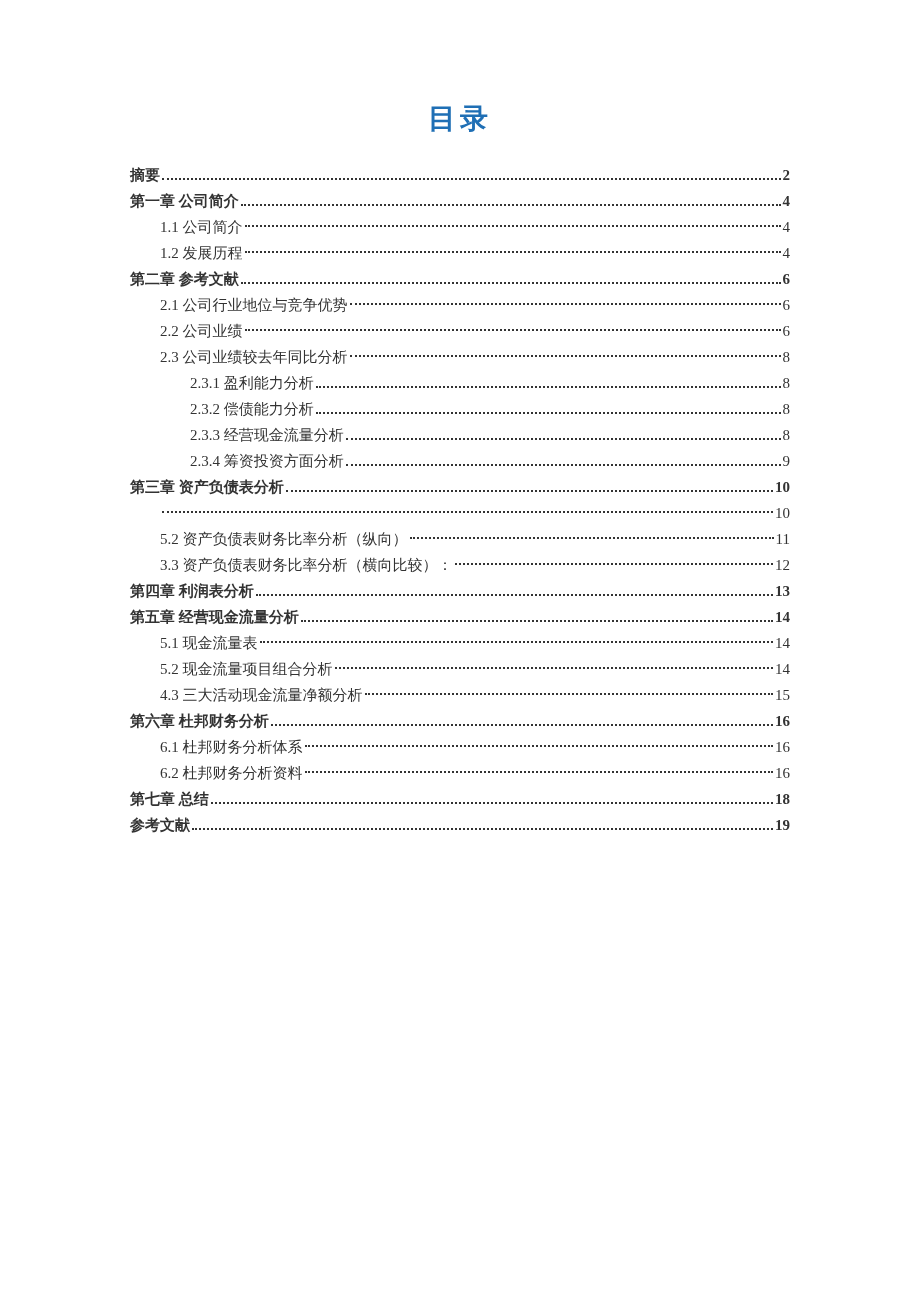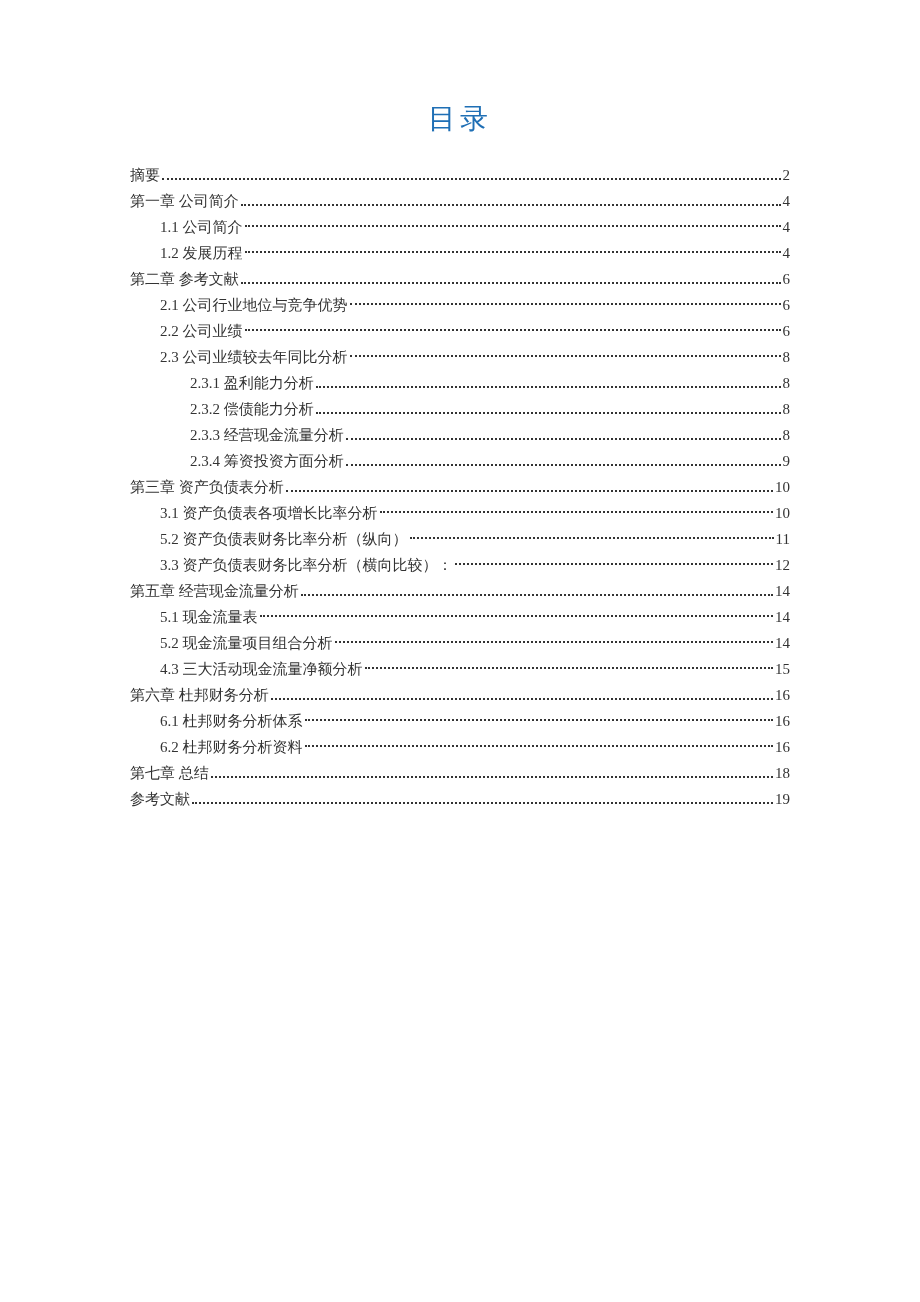--- a/index.html
+++ b/index.html
@@ -10,21 +10,21 @@
     body {
       width: 920px;
       height: 1302px;
       background: #ffffff;
       font-family: "SimSun", "宋体", serif;
       padding: 100px 130px 0 130px;
     }
     .title {
       text-align: center;
       font-size: 28px;
-      font-weight: normal;
+      font-weight: bold;
       color: #1F6FB5;
       margin-bottom: 25px;
       letter-spacing: 4px;
     }
     .toc-entry {
       display: flex;
       align-items: baseline;
       font-size: 15px;
       color: #333333;
       line-height: 1.6;
@@ -35,21 +35,21 @@
     }
     .toc-dots {
       flex: 1;
       border-bottom: 2px dotted #333333;
       margin: 0 2px 3px 2px;
       min-width: 20px;
     }
     .toc-page {
       white-space: nowrap;
     }
-    .level-0 { padding-left: 0; }
+    .level-0 { padding-left: 0; font-weight: bold; }
     .level-1 { padding-left: 30px; align-items: center; }
     .level-2 { padding-left: 60px; }
   </style>
 </head>
 <body>
 
 <div class="title">目录</div>
 
 <div id="toc-container">
     <div class="toc-entry level-0">
@@ -111,33 +111,37 @@
       <span class="toc-label">2.3.4  筹资投资方面分析</span>
       <span class="toc-dots"></span>
       <span class="toc-page">9</span>
     </div>
     <div class="toc-entry level-0">
       <span class="toc-label">第三章  资产负债表分析</span>
       <span class="toc-dots"></span>
       <span class="toc-page">10</span>
     </div>
     <div class="toc-entry level-1">
-      <span class="toc-label">3.1 资产负债表各项增长比率分析</span>
       <span class="toc-dots"></span>
       <span class="toc-page">10</span>
     </div>
     <div class="toc-entry level-1">
       <span class="toc-label">5.2 资产负债表财务比率分析（纵向）</span>
       <span class="toc-dots"></span>
       <span class="toc-page">11</span>
     </div>
     <div class="toc-entry level-1">
       <span class="toc-label">3.3 资产负债表财务比率分析（横向比较）：</span>
       <span class="toc-dots"></span>
       <span class="toc-page">12</span>
+    </div>
+    <div class="toc-entry level-0">
+      <span class="toc-label">第四章 利润表分析</span>
+      <span class="toc-dots"></span>
+      <span class="toc-page">13</span>
     </div>
     <div class="toc-entry level-0">
       <span class="toc-label">第五章 经营现金流量分析</span>
       <span class="toc-dots"></span>
       <span class="toc-page">14</span>
     </div>
     <div class="toc-entry level-1">
       <span class="toc-label">5.1 现金流量表</span>
       <span class="toc-dots"></span>
       <span class="toc-page">14</span>

